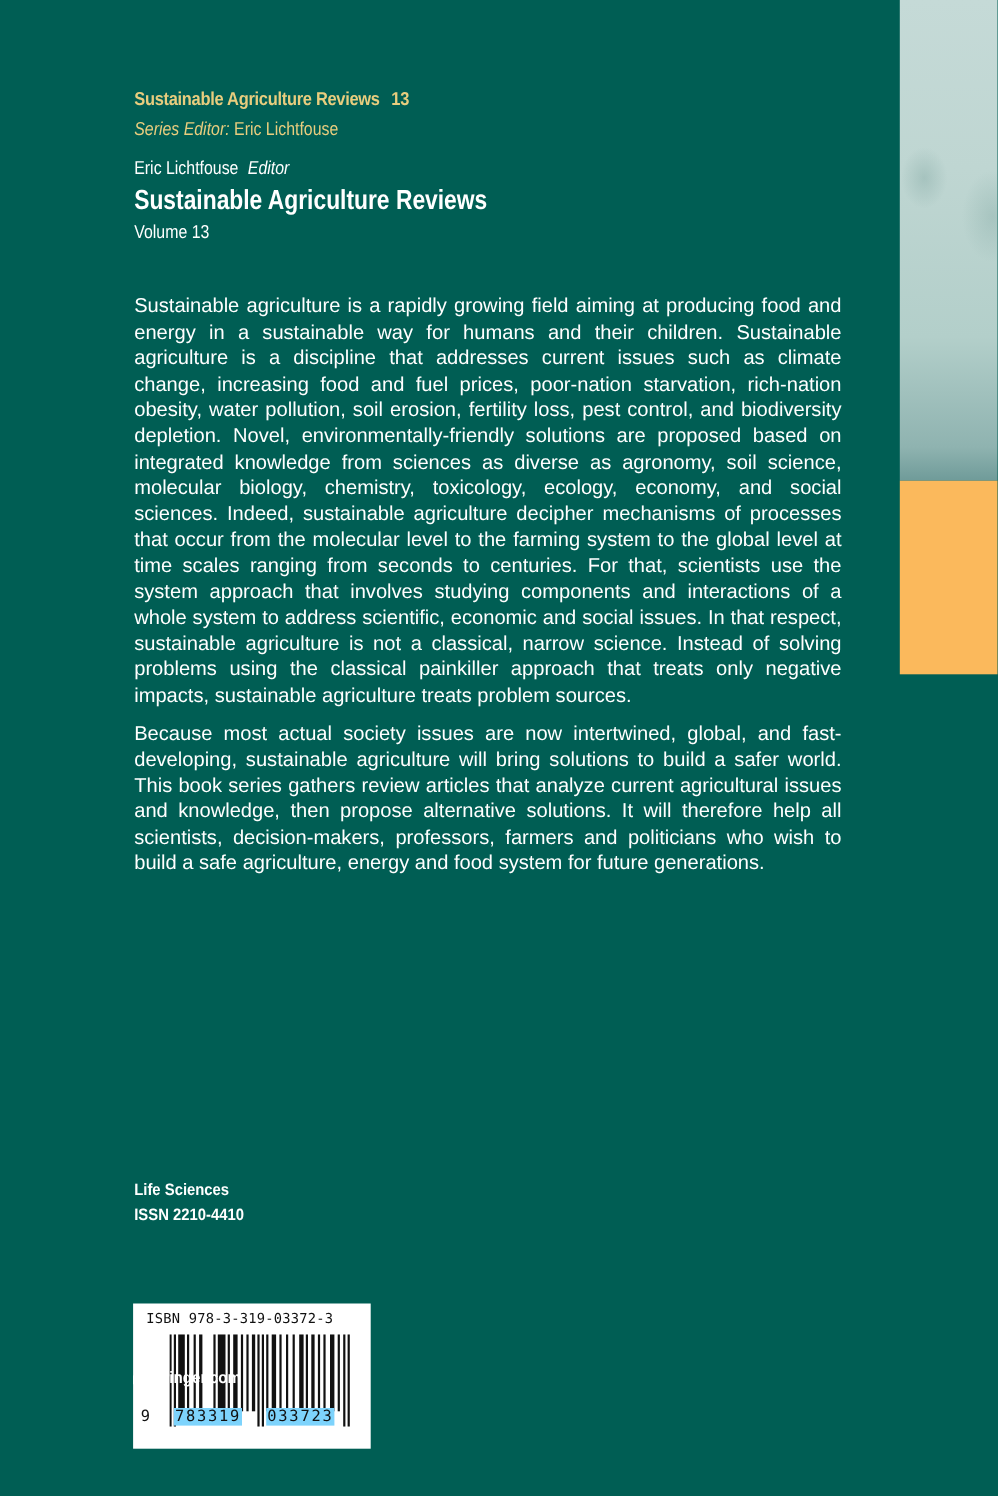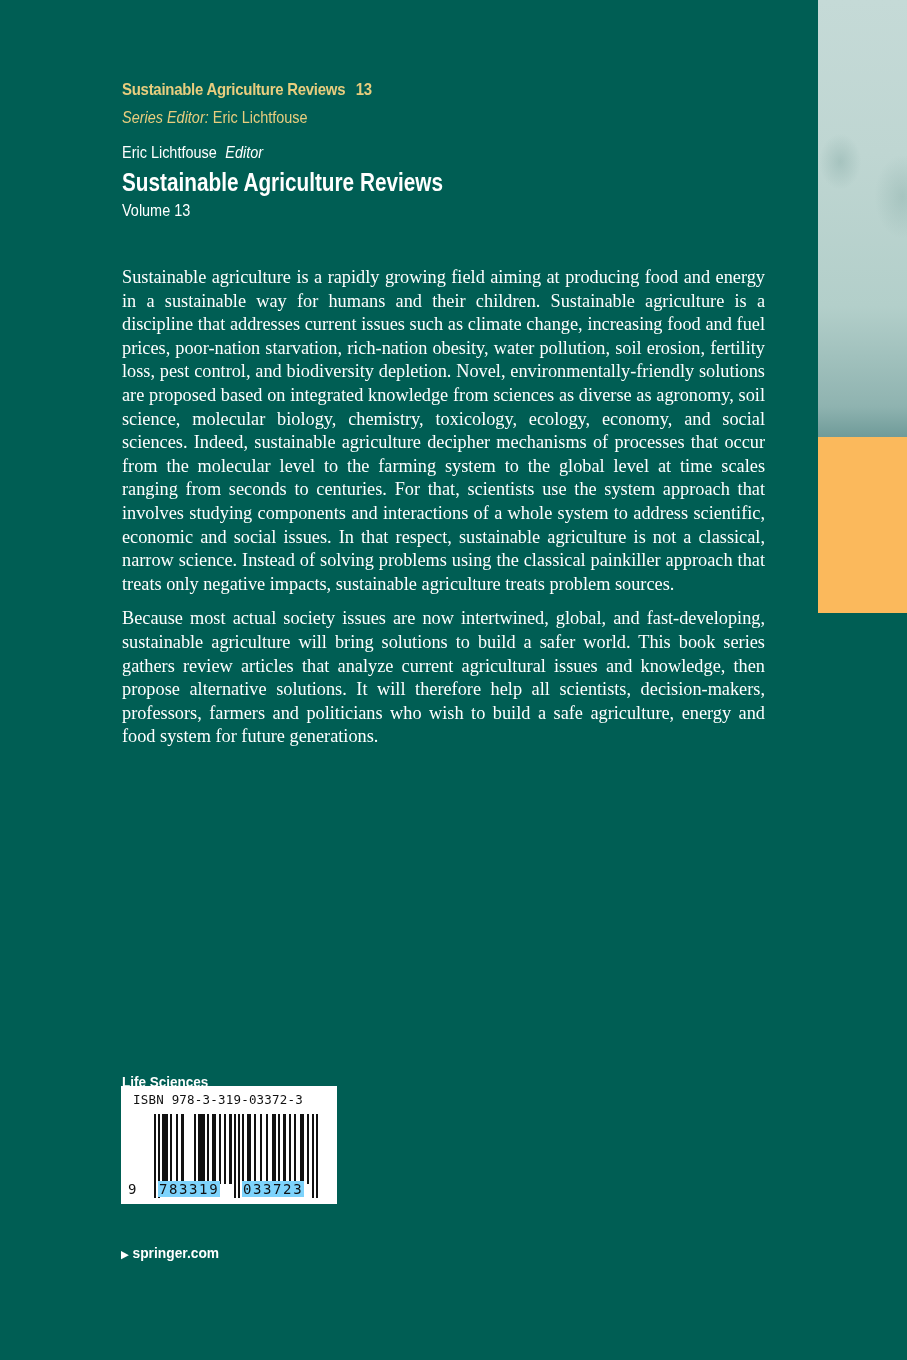--- a/index.html
+++ b/index.html
@@ -57,37 +57,37 @@
       white-space: nowrap;
     }
     .volume {
       position: absolute; left: 122px; top: 201px;
       font-size: 17px; color: #ffffff;
       transform: scaleX(0.85); transform-origin: left;
       white-space: nowrap;
     }
     .blurb {
       position: absolute; left: 122px; top: 266px; width: 643px;
-      font-family: Liberation Serif, serif;
+      font-family: Liberation Sans, sans-serif;
       font-size: 18.3px; line-height: 23.6px; color: #ffffff;
       text-align: justify;
     }
     .blurb p { margin: 0 0 11px 0; text-align-last: left; }
     .subject {
       position: absolute; left: 122px; top: 1073px;
       font-size: 15px; font-weight: bold;
       transform: scaleX(0.9); transform-origin: left; white-space: nowrap;
     }
     .issn {
       position: absolute; left: 122px; top: 1096px;
       font-size: 15px; font-weight: bold;
       transform: scaleX(0.9); transform-origin: left; white-space: nowrap;
     }
     .barcode-box {
-      position: absolute; left: 121px; top: 1086px; width: 216px; height: 118px;
+      position: absolute; left: 121px; top: 1185px; width: 216px; height: 132px;
       background: #ffffff;
     }
     .isbn-text {
       position: absolute; left: 12px; top: 6px;
       font-family: "DejaVu Sans Mono", "Liberation Mono", monospace;
       font-size: 12.5px; color: #111; white-space: nowrap; letter-spacing: 0.2px;
     }
     .bars { position: absolute; left: 33px; top: 28px; width: 170px; height: 84px; }
     .ean-digits {
       position: absolute; left: 7px; top: 95px;

